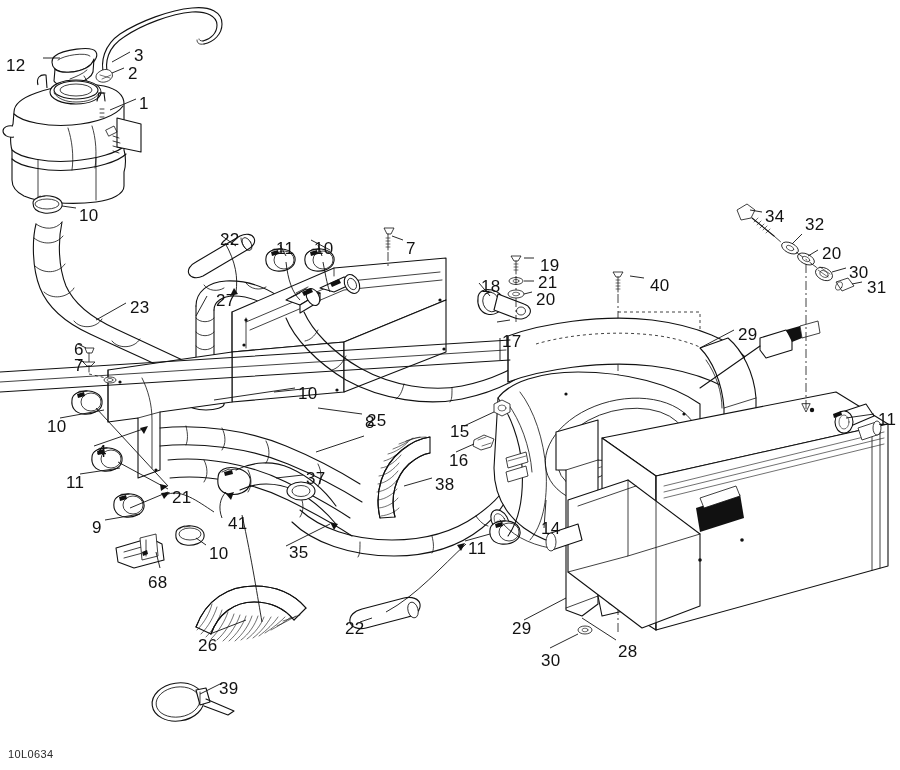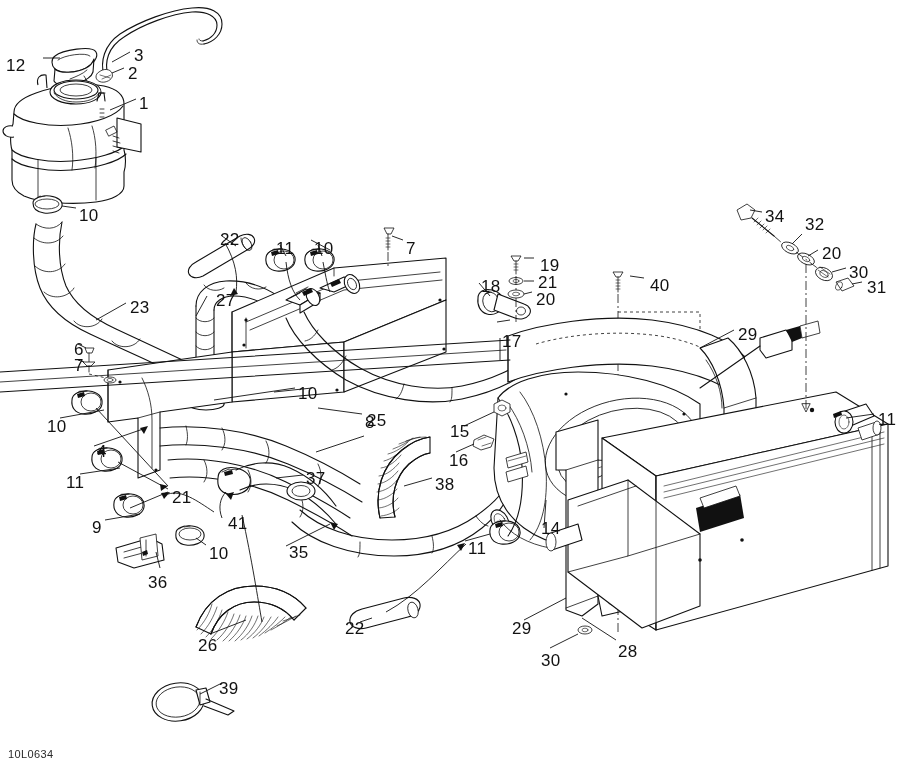--- a/index.html
+++ b/index.html
@@ -619,21 +619,21 @@
   <div class="callout" style="left:216px;top:292px">27</div>
   <div class="callout" style="left:618px;top:643px">28</div>
   <div class="callout" style="left:738px;top:326px">29</div>
   <div class="callout" style="left:512px;top:620px">29</div>
   <div class="callout" style="left:849px;top:264px">30</div>
   <div class="callout" style="left:541px;top:652px">30</div>
   <div class="callout" style="left:867px;top:279px">31</div>
   <div class="callout" style="left:805px;top:216px">32</div>
   <div class="callout" style="left:765px;top:208px">34</div>
   <div class="callout" style="left:289px;top:544px">35</div>
-  <div class="callout" style="left:148px;top:574px">36</div>
+  <div class="callout" style="left:148px;top:574px">68</div>
   <div class="callout" style="left:172px;top:489px">21</div>
   <div class="callout" style="left:435px;top:476px">38</div>
   <div class="callout" style="left:219px;top:680px">39</div>
   <div class="callout" style="left:650px;top:277px">40</div>
   <div class="callout" style="left:228px;top:515px">41</div>
 
   <div class="drawing-code">10L0634</div>
 </div>
 
 </body></html>

